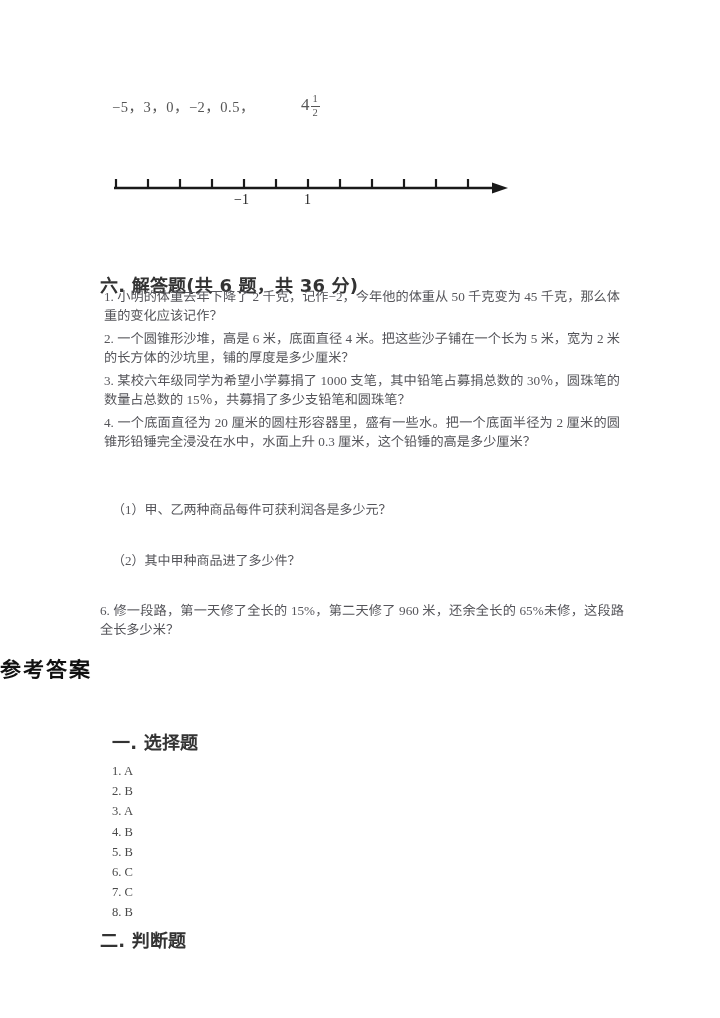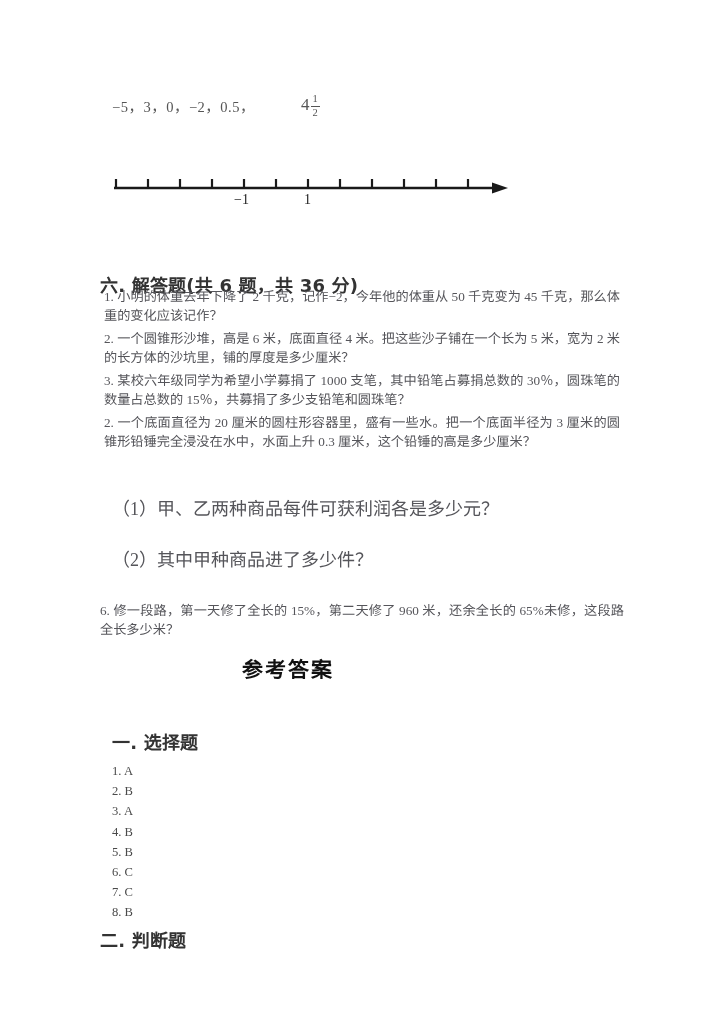--- a/index.html
+++ b/index.html
@@ -99,31 +99,31 @@
     line-height: 19px;
     color: #55555a;
     text-align: justify;
     text-justify: inter-ideograph;
   }
   .qblock p { margin: 4px; }
   .q-sub {
     position: absolute;
     left: 112px;
     width: 512px;
-    font-size: 18px;
+    font-size: 13px;
     line-height: 19px;
     color: #55555a;
   }
 
   
   .answers-title {
     position: absolute;
     left: 0;
     width: 576px;
-    text-align: center;
+    text-align: left;
     font-family: "DejaVu Sans", "Liberation Sans", sans-serif;
     font-weight: bold;
     font-size: 21px;
     color: #111;
     letter-spacing: 2px;
   }
 
   
   .ans-list {
     position: absolute;
@@ -176,21 +176,21 @@
     <span class="nl-label" style="left:122px; top:24px;">−1</span>
     <span class="nl-label" style="left:192px; top:24px;">1</span>
   </div>
 
   <div class="sec-head" style="left:100px; top:245px;">六. 解答题(共 6 题，共 36 分)</div>
 
   <div class="qblock" style="top:283px;">
     <p>1. 小明的体重去年下降了 2 千克，记作−2，今年他的体重从 50 千克变为 45 千克，那么体重的变化应该记作？</p>
     <p>2. 一个圆锥形沙堆，高是 6 米，底面直径 4 米。把这些沙子铺在一个长为 5 米，宽为 2 米的长方体的沙坑里，铺的厚度是多少厘米？</p>
     <p>3. 某校六年级同学为希望小学募捐了 1000 支笔，其中铅笔占募捐总数的 30％，圆珠笔的数量占总数的 15％，共募捐了多少支铅笔和圆珠笔？</p>
-    <p>2. 一个底面直径为 20 厘米的圆柱形容器里，盛有一些水。把一个底面半径为 3 厘米的圆锥形铅锤完全浸没在水中，水面上升 0.3 厘米，这个铅锤的高是多少厘米？</p>
+    <p>4. 一个底面直径为 20 厘米的圆柱形容器里，盛有一些水。把一个底面半径为 2 厘米的圆锥形铅锤完全浸没在水中，水面上升 0.3 厘米，这个铅锤的高是多少厘米？</p>
   </div>
 
   <div class="q-sub" style="top:500px;">（1）甲、乙两种商品每件可获利润各是多少元？</div>
   <div class="q-sub" style="top:551px;">（2）其中甲种商品进了多少件？</div>
 
   <div class="qblock" style="top:601px;">6. 修一段路，第一天修了全长的 15%，第二天修了 960 米，还余全长的 65%未修，这段路全长多少米？</div>
 
   <div class="answers-title" style="top:653px;">参考答案</div>
 
   <div class="sec-head" style="left:112px; top:702px;">一. 选择题</div>

